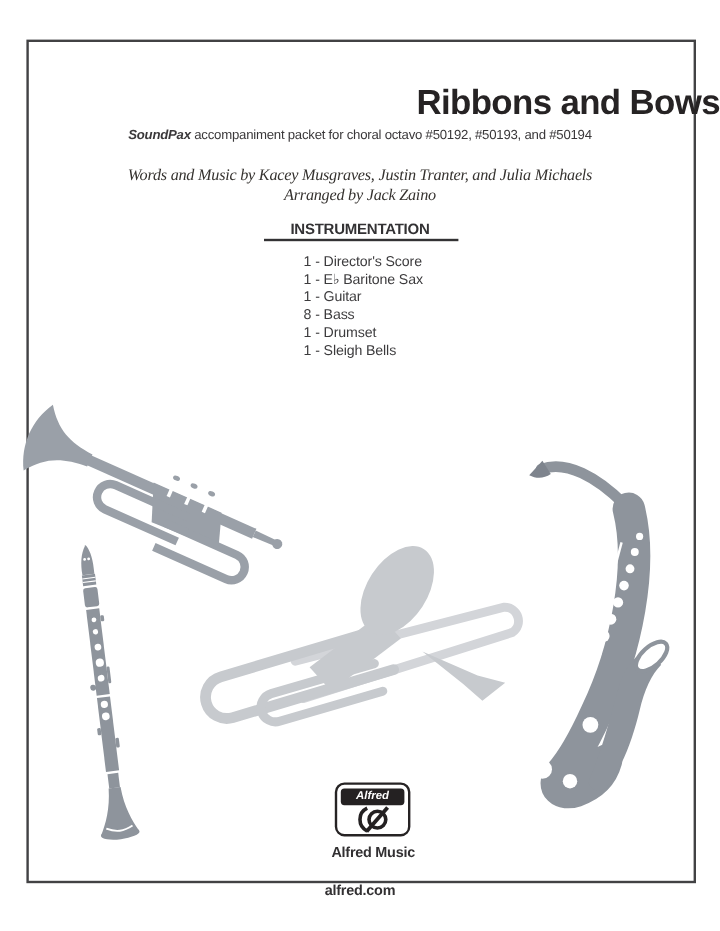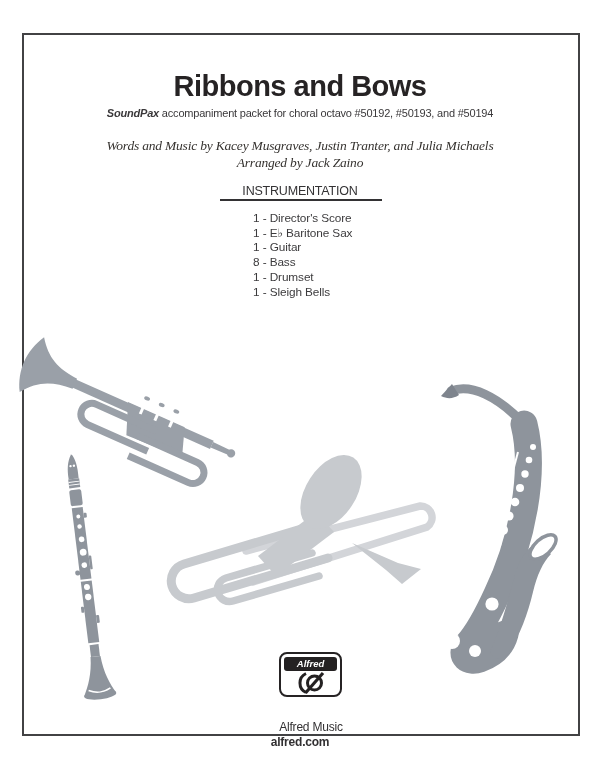--- a/index.html
+++ b/index.html
@@ -4,45 +4,45 @@
 <style>
   html,body { margin:0; padding:0; background:#ffffff; }
   body { width:600px; height:776px; font-family:"Liberation Sans",sans-serif; }
   .page { position:relative; width:600px; height:776px; background:#fff; overflow:hidden; }
 
   .frame { position:absolute; left:22px; top:33px; width:554px; height:699px;
            border:2px solid #424244; }
 
   .abs { position:absolute; left:0; right:0; text-align:center; }
 
-  .title { top:70px; font-size:29px; font-weight:bold; letter-spacing:-0.5px; color:#262324; }
+  .title { top:70px; font-size:29px; font-weight:bold; letter-spacing:-0.5px; color:#262324;text-align:right; }
   .subtitle { top:107px; font-size:11px; letter-spacing:-0.2px; color:#3a383a; }
   .subtitle .brand { font-weight:bold; font-style:italic; }
 
   .credit { font-family:"Liberation Serif",serif; font-style:italic; font-size:13.5px;
             letter-spacing:-0.2px; color:#35322f; }
   .credit1 { top:138px; }
   .credit2 { top:155px; }
 
-  .instr-heading { top:184px; font-size:12.5px; letter-spacing:-0.2px; color:#333234; }
+  .instr-heading { top:184px; font-size:12.5px; letter-spacing:-0.2px; color:#333234;font-weight:bold; }
   .instr-rule { position:absolute; left:220px; top:199px; width:162px; height:2px; background:#333234; }
 
   .instr-list { position:absolute; left:253px; top:211px; font-size:11.8px;
                 line-height:14.7px; letter-spacing:-0.1px; color:#3c3b3d; }
 
   .artwork { position:absolute; left:0; top:0; width:600px; height:776px; pointer-events:none; }
 
   .logo-box { position:absolute; left:279px; top:652px; width:63px; height:45px;
               box-sizing:border-box; border:2.5px solid #262324; border-radius:8px; background:#fff; }
   .logo-bar { margin:3px 3px 0 3px; height:14px; background:#242122; border-radius:3px;
               color:#ffffff; font-size:9.5px; font-weight:bold; font-style:italic;
               text-align:center; line-height:14px; }
   .logo-mark { display:flex; justify-content:center; margin-top:0px; }
 
-  .pub-name { top:720px; font-size:12px; font-weight:normal; letter-spacing:-0.2px; color:#323032;padding-left:22px; }
+  .pub-name { top:703px; font-size:12px; font-weight:bold; letter-spacing:-0.2px; color:#323032;padding-left:22px; }
   .pub-site { top:711px; font-size:12px; font-weight:bold; letter-spacing:-0.2px; color:#323032;margin-top:24px; }
 </style>
 </head>
 <body>
 
 <div class="page">
 
   <div class="frame"></div>
 
   <svg class="artwork" viewBox="0 0 600 776">

